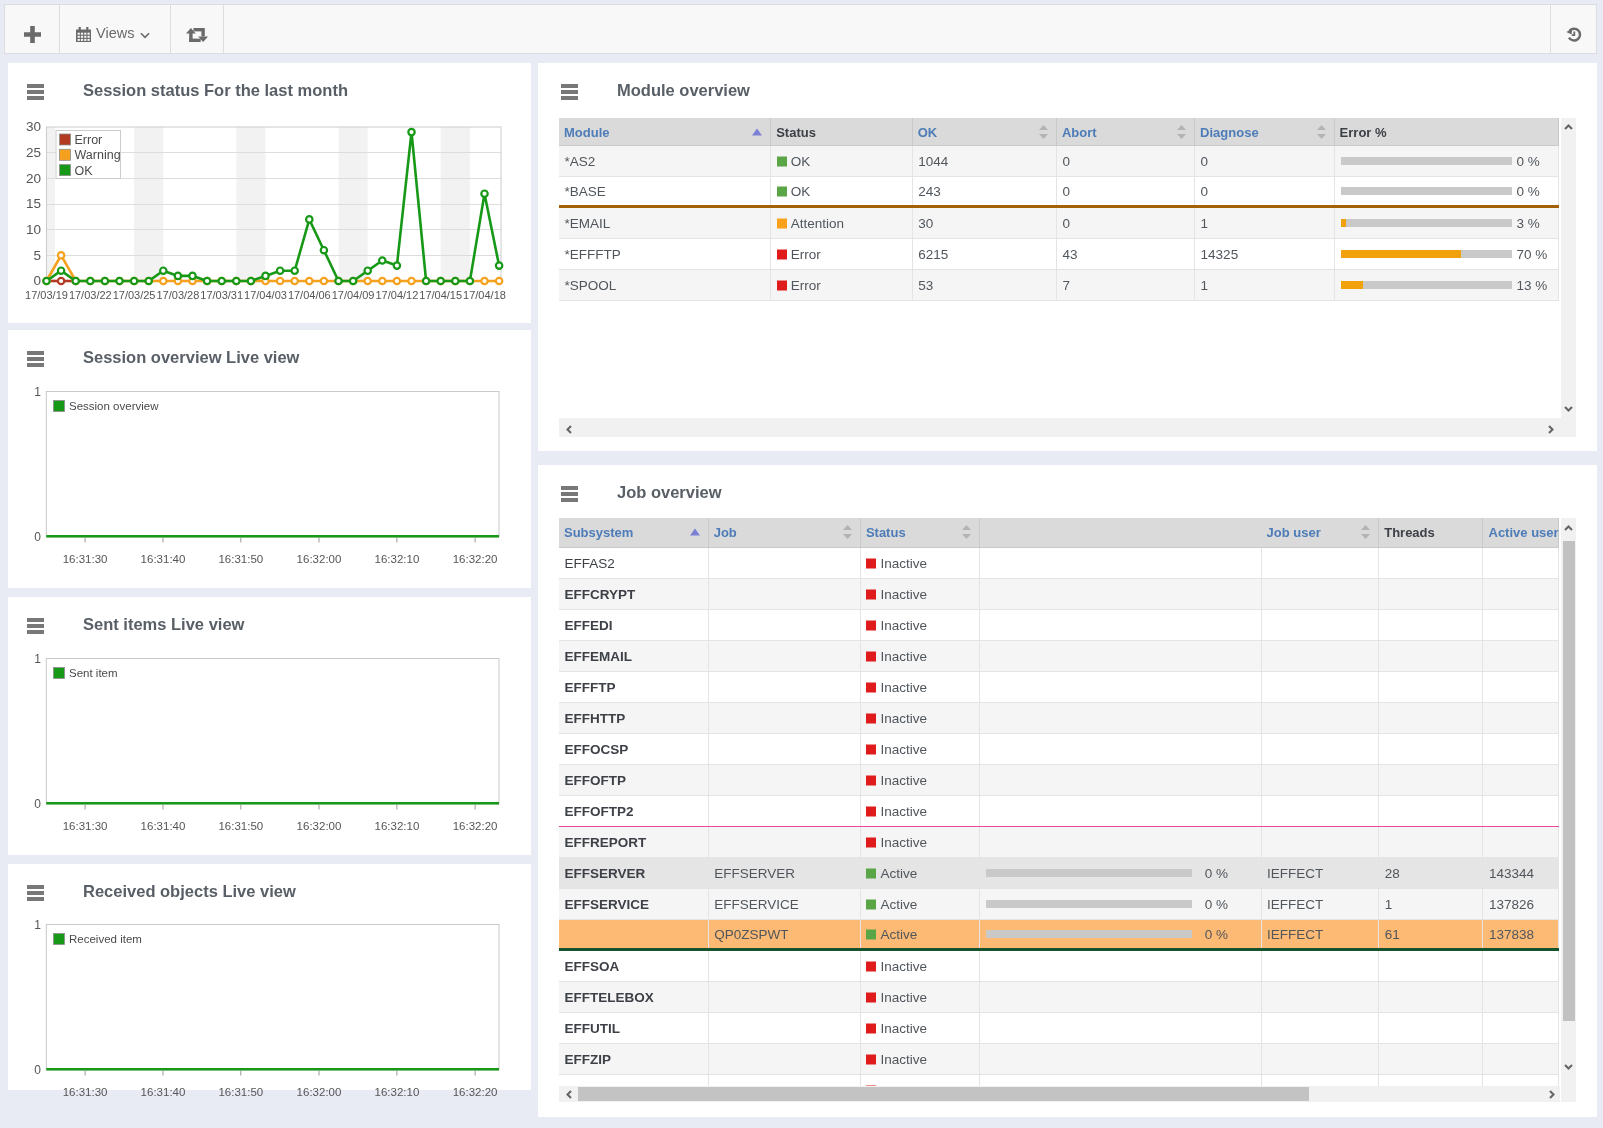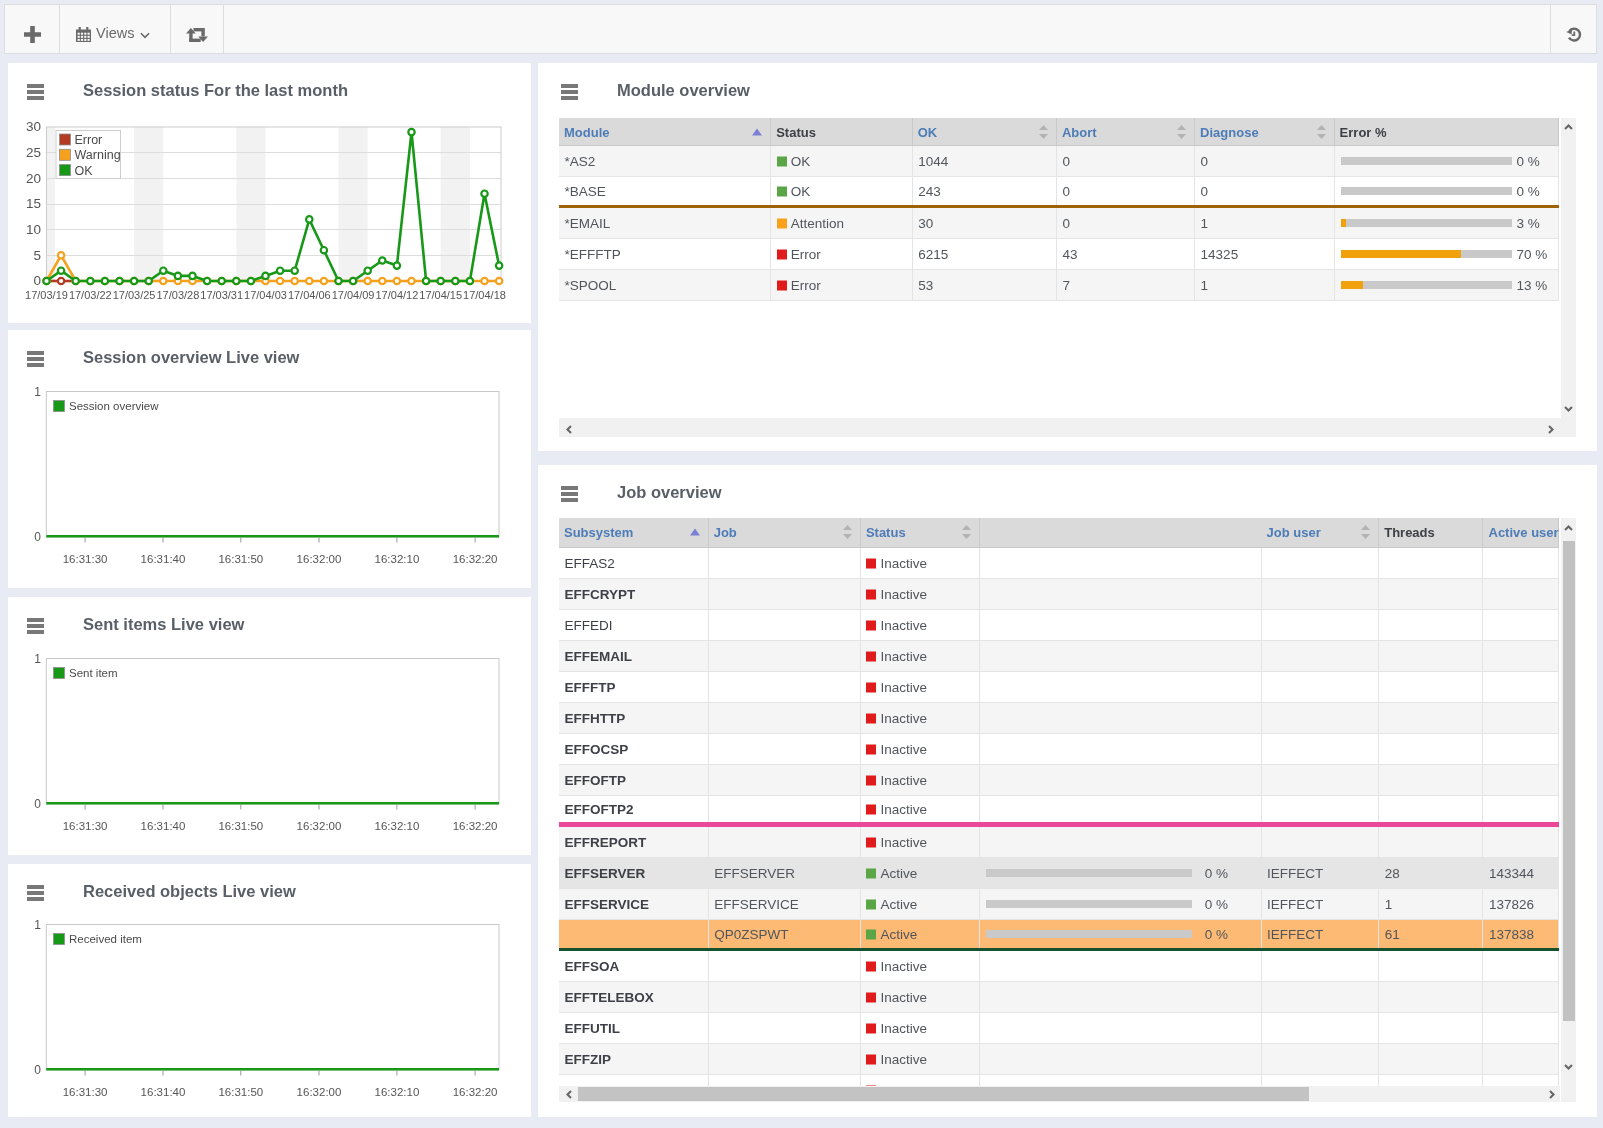--- a/index.html
+++ b/index.html
@@ -277,21 +277,21 @@
         <text x="232.8" y="233">16:31:50</text>
         <text x="311" y="233">16:32:00</text>
         <text x="388.9" y="233">16:32:10</text>
         <text x="467.1" y="233">16:32:20</text>
     </g>
     <rect x="45.5" y="70.5" width="11" height="11" fill="#179917" stroke="#8d8d8d" stroke-width="0.8"></rect>
     <text x="61" y="80" font-size="11.5" fill="#4a4a4a">Sent item</text>
   </svg>
 </div>
 
-<div class="panel" style="left:8px;top:864px;width:523px;height:253px;">
+<div class="panel" style="left:8px;top:864px;width:523px;height:226px;">
   <div class="burger" style="left:19px;top:21px;">
       <div></div>
       <div></div>
       <div></div>
     </div>
   <div class="title" style="left:75px;top:18px;">Received objects Live view</div>
   <svg class="abs" style="left:0;top:0;" width="523" height="253">
     <rect x="38.3" y="60.5" width="452.7" height="145.5" fill="#fff" stroke="#c9c9c9"></rect>
     <line x1="38.3" y1="205.3" x2="491" y2="205.3" stroke="#179917" stroke-width="2.5"></line>
     <g stroke="#999" stroke-width="1">
@@ -559,21 +559,21 @@
         <div class="tcell" style="left:301.9px;width:118.9px;">
           <span class="statw"><i class="sq" style="background:#e01b1b;"></i>Inactive</span>
         </div>
         <div class="tcell" style="left:420.79999999999995px;width:281.8px;"></div>
         <div class="tcell" style="left:702.5999999999999px;width:117.6px;"></div>
         <div class="tcell" style="left:820.1999999999999px;width:104.3px;"></div>
         <div class="tcell" style="left:924.4999999999999px;width:75.8px;"></div>
       </div>
       <div class="trow" style="top:91.5px;width:1000.3px;height:31px;background:#ffffff;border-bottom:1px solid #e4e4e4;box-sizing:border-box;">
         <div class="tcell" style="left:0;width:149.7px;">
-          <span style="font-weight:normal;color:#3d4147;">EFFEDI</span>
+          <span style="font-weight:bold;color:#3d4147;">EFFEDI</span>
         </div>
         <div class="tcell" style="left:149.7px;width:152.2px;"></div>
         <div class="tcell" style="left:301.9px;width:118.9px;">
           <span class="statw"><i class="sq" style="background:#e01b1b;"></i>Inactive</span>
         </div>
         <div class="tcell" style="left:420.79999999999995px;width:281.8px;"></div>
         <div class="tcell" style="left:702.5999999999999px;width:117.6px;"></div>
         <div class="tcell" style="left:820.1999999999999px;width:104.3px;"></div>
         <div class="tcell" style="left:924.4999999999999px;width:75.8px;"></div>
       </div>
@@ -635,21 +635,21 @@
         </div>
         <div class="tcell" style="left:149.7px;width:152.2px;"></div>
         <div class="tcell" style="left:301.9px;width:118.9px;">
           <span class="statw"><i class="sq" style="background:#e01b1b;"></i>Inactive</span>
         </div>
         <div class="tcell" style="left:420.79999999999995px;width:281.8px;"></div>
         <div class="tcell" style="left:702.5999999999999px;width:117.6px;"></div>
         <div class="tcell" style="left:820.1999999999999px;width:104.3px;"></div>
         <div class="tcell" style="left:924.4999999999999px;width:75.8px;"></div>
       </div>
-      <div class="trow" style="top:277.5px;width:1000.3px;height:31px;background:#ffffff;border-bottom:5px solid #ec4899;box-sizing:border-box;">
+      <div class="trow" style="top:277.5px;width:1000.3px;height:31px;background:#ffffff;border-bottom:1px solid #ec4899;box-sizing:border-box;">
         <div class="tcell" style="left:0;width:149.7px;">
           <span style="font-weight:bold;color:#3d4147;">EFFOFTP2</span>
         </div>
         <div class="tcell" style="left:149.7px;width:152.2px;"></div>
         <div class="tcell" style="left:301.9px;width:118.9px;">
           <span class="statw"><i class="sq" style="background:#e01b1b;"></i>Inactive</span>
         </div>
         <div class="tcell" style="left:420.79999999999995px;width:281.8px;"></div>
         <div class="tcell" style="left:702.5999999999999px;width:117.6px;"></div>
         <div class="tcell" style="left:820.1999999999999px;width:104.3px;"></div>

